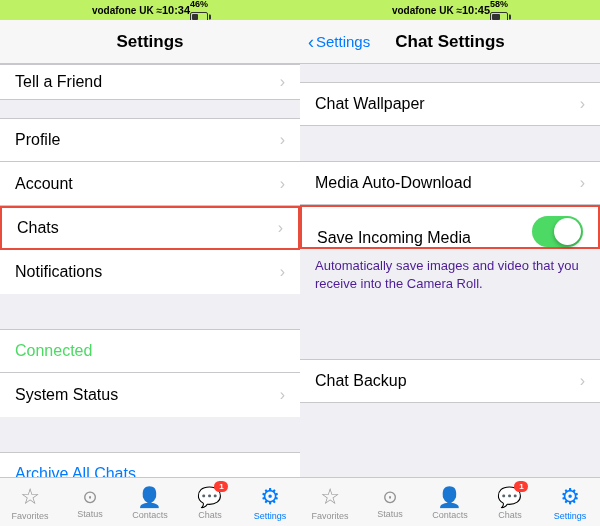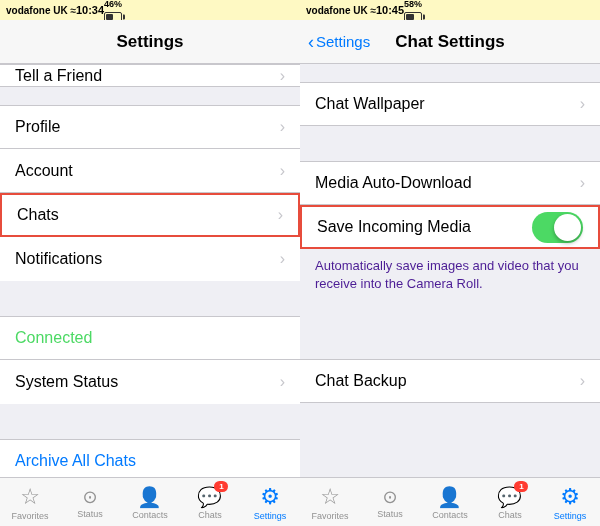--- a/index.html
+++ b/index.html
@@ -18,24 +18,24 @@
       height: 526px;
       background: #efeff4;
       display: flex;
       flex-direction: column;
       overflow: hidden;
       position: relative;
     }
 
     .status-bar {
       height: 20px;
-      background: #fef9c3;
-      display: flex;
-      align-items: center;
-      justify-content: flex-start;
+      background: #bef264;
+      display: flex;
+      align-items: center;
+      justify-content: center;
       padding: 0 6px;
       font-size: 10px;
       font-weight: 600;
       flex-shrink: 0;
     }
 
     .status-bar .carrier { font-size: 10px; }
     .status-bar .time { font-size: 11px; font-weight: 700; }
     .status-bar .icons { display: flex; align-items: center; gap: 3px; font-size: 9px; flex-direction: column; }
     .battery-body {
@@ -226,21 +226,21 @@
       font-size: 13px;
       color: #4c1d95;
       line-height: 1.4;
     }
 
     
     .cell-partial {
       background: #fff;
       border-bottom: 1px solid #c8c7cc;
       border-top: 1px solid #c8c7cc;
-      height: 23px;
+      height: 36px;
       display: flex;
       align-items: center;
       padding: 0 15px;
       overflow: hidden;
     }
   </style>
 </head>
 <body>
 
 <div class="panel">
@@ -368,21 +368,21 @@
       </div>
     </div>
 
     <div class="section-gap"></div>
 
     <div>
       <div class="cell" style="border-top:1px solid #c8c7cc;">
         <span class="cell-label">Media Auto-Download</span>
         <span class="cell-chevron">›</span>
       </div>
-      <div class="cell cell-highlighted" style="border-bottom:none;">
+      <div class="cell cell-highlighted" style="border-bottom:none;align-items:flex-end;">
         <span class="cell-label">Save Incoming Media</span>
         <div class="toggle-switch">
           <div class="toggle-thumb"></div>
         </div>
       </div>
     </div>
 
     <div class="cell-description">Automatically save images and video that you receive into the Camera Roll.</div>
 
     <div class="section-gap-sm"></div>

